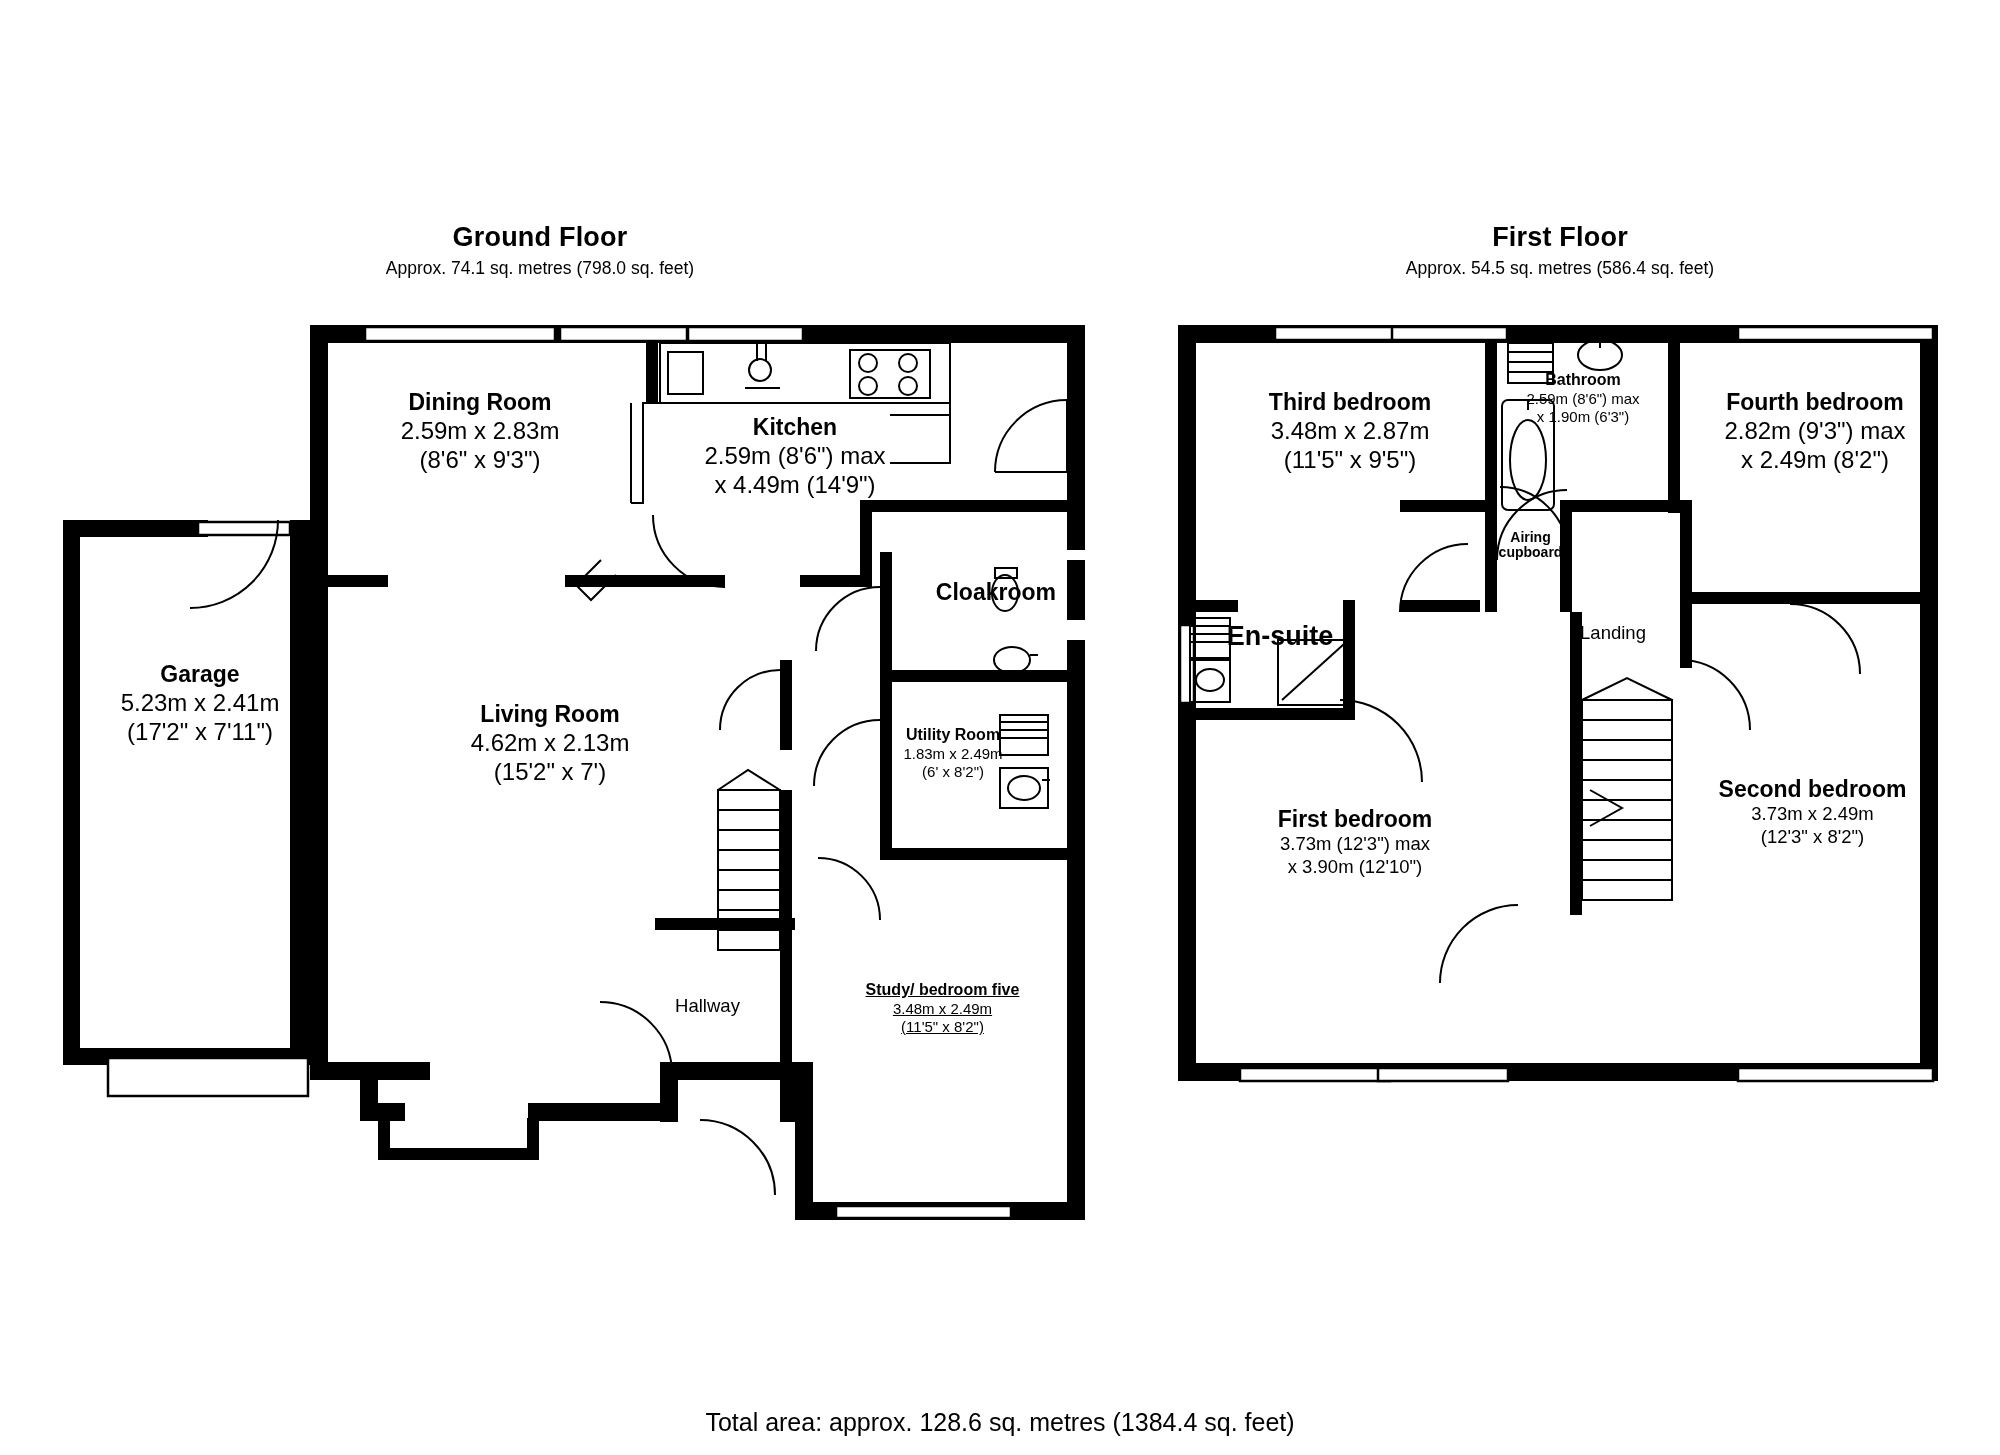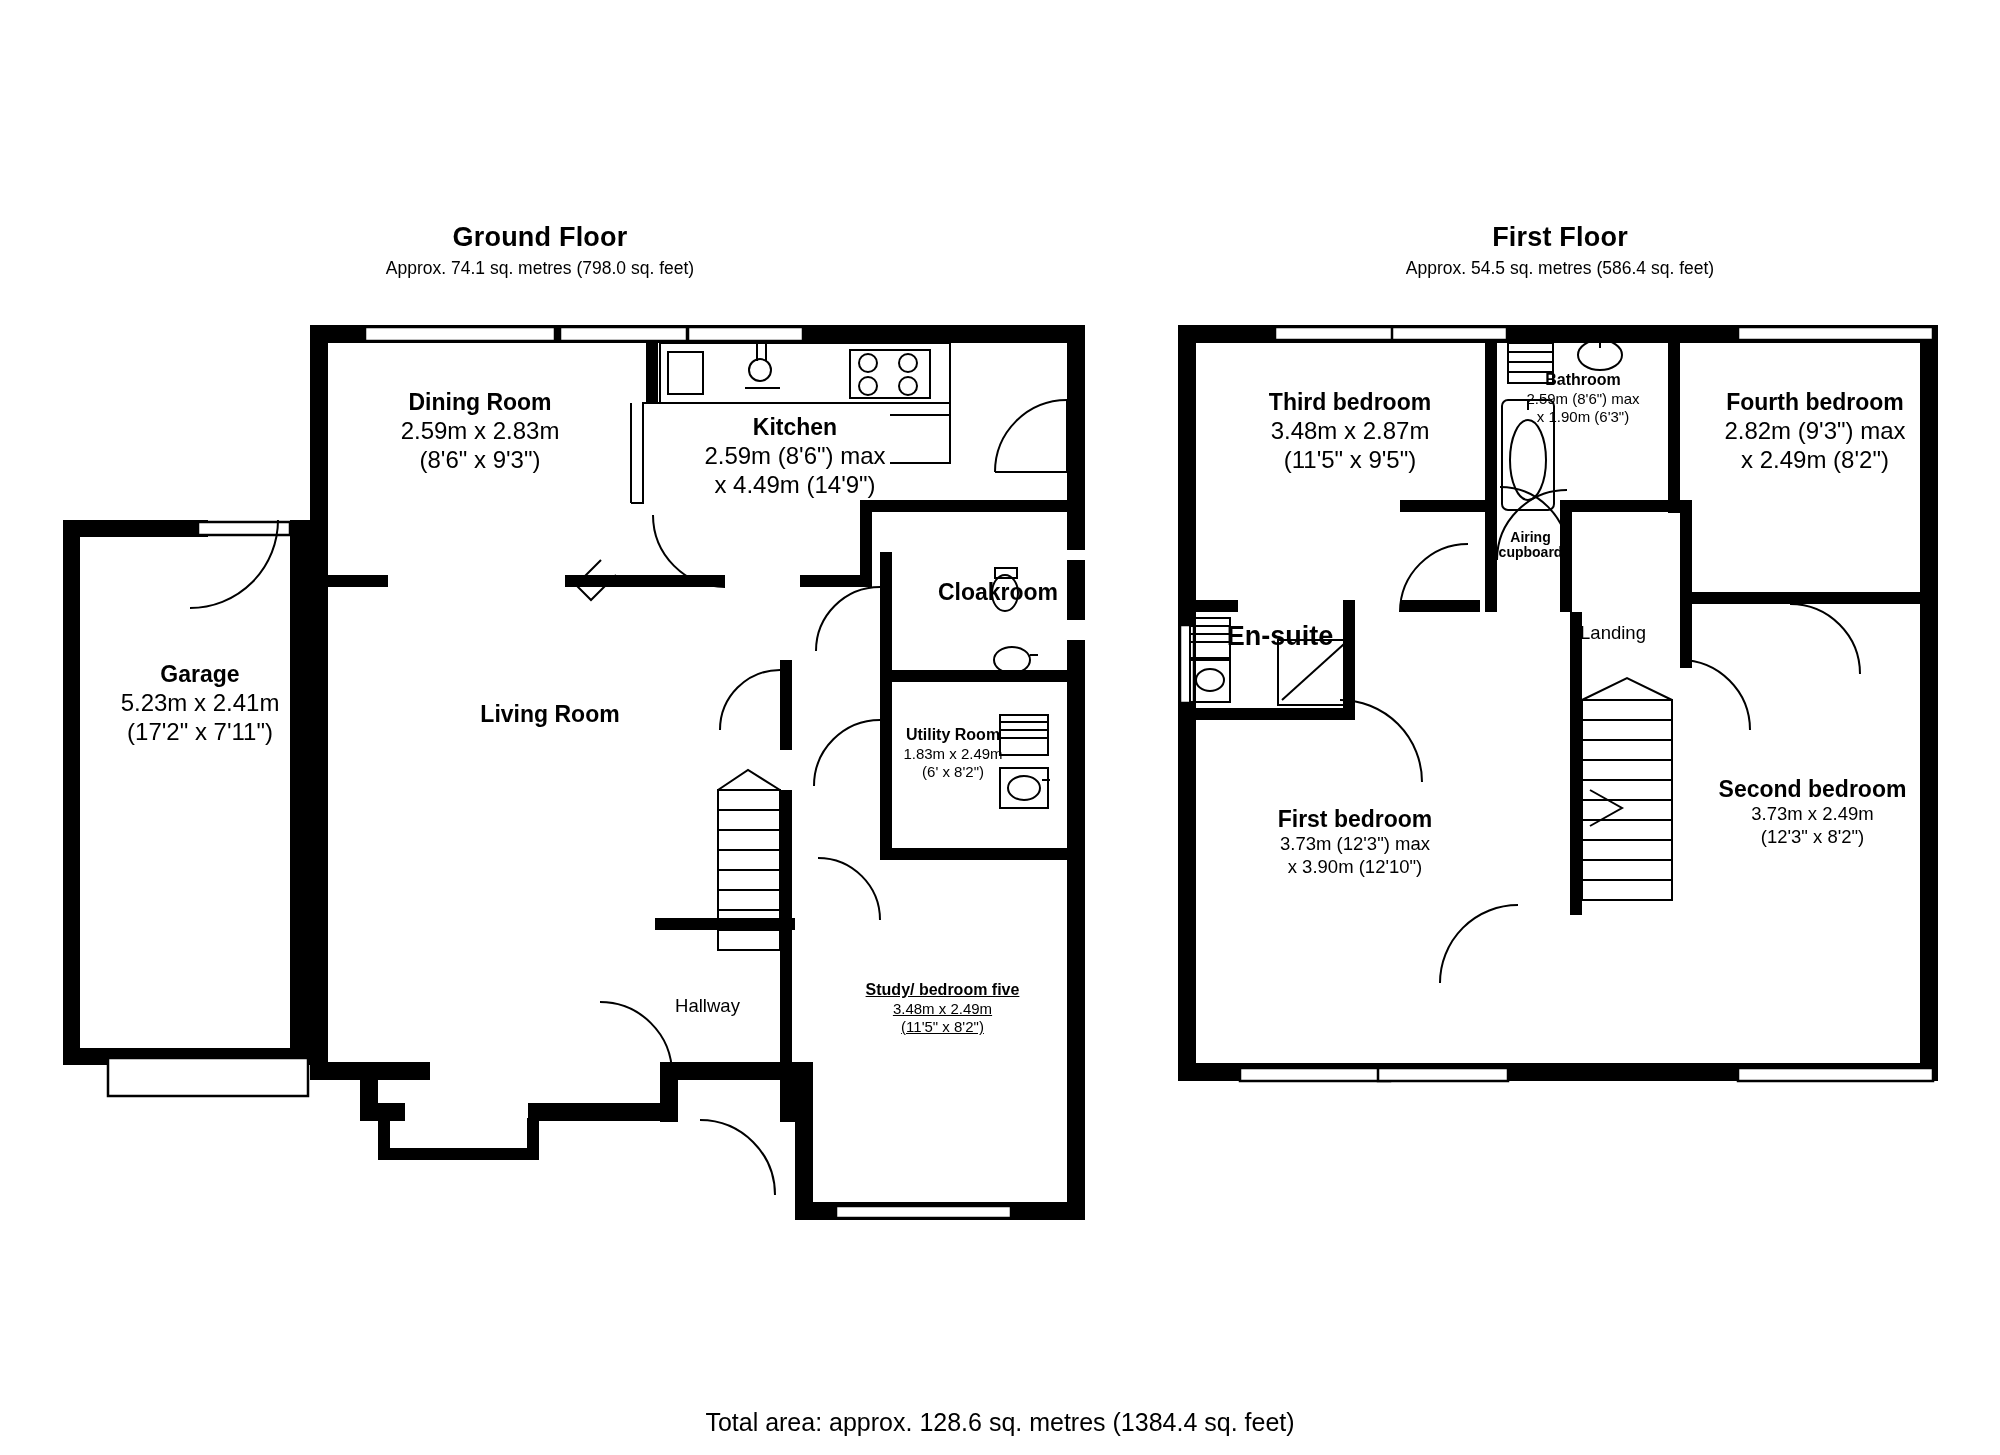--- a/index.html
+++ b/index.html
@@ -281,33 +281,35 @@
   <span class="rdim">2.59m x 2.83m
 (8'6" x 9'3")</span>
 </div>
 
 <div class="room" style="left:655px; top:413px; width:280px;">
   <span class="rname">Kitchen</span>
   <span class="rdim">2.59m (8'6") max
 x 4.49m (14'9")</span>
 </div>
 
-<div class="room" style="left:908px; top:578px; width:180px;">
+<div class="room" style="left:876px; top:578px; width:180px;text-align:right;">
   <span class="rname">Cloakroom</span>
 </div>
 
 <div class="room" style="left:65px; top:660px; width:270px;">
   <span class="rname">Garage</span>
   <span class="rdim">5.23m x 2.41m
 (17'2" x 7'11")</span>
 </div>
 
 <div class="room" style="left:400px; top:700px; width:300px;">
   <span class="rname">Living
 Room</span>
+  <span class="rdim">4.62m x 2.13m
+(15'2" x 7')</span>
 </div>
 
 <div class="room small" style="left:858px; top:725px; width:190px;">
   <span class="rname">Utility
 Room</span>
   <span class="rdim">1.83m x 2.49m
 (6' x 8'2")</span>
 </div>
 
 <div class="room plain" style="left:620px; top:995px; width:175px;">

